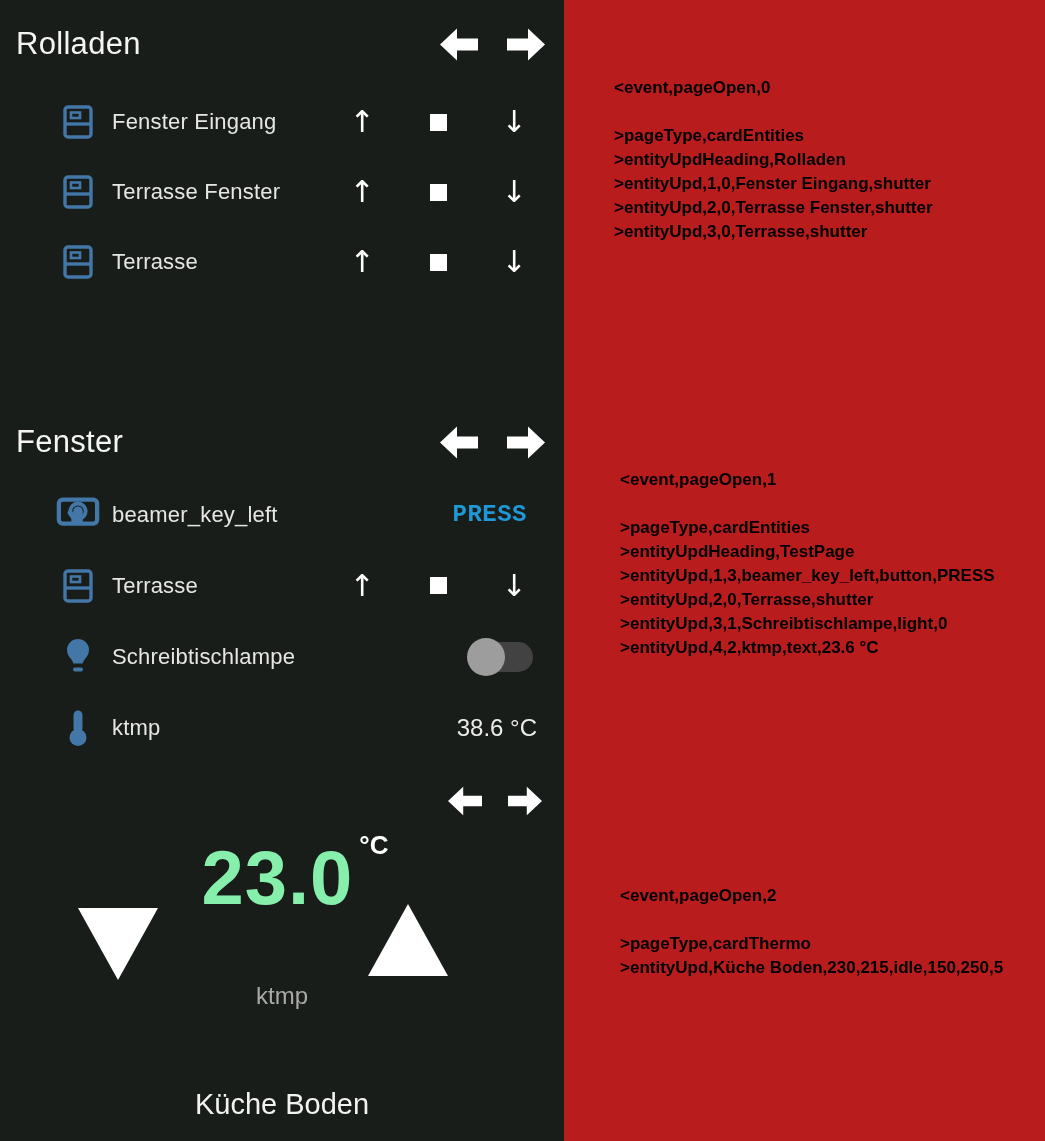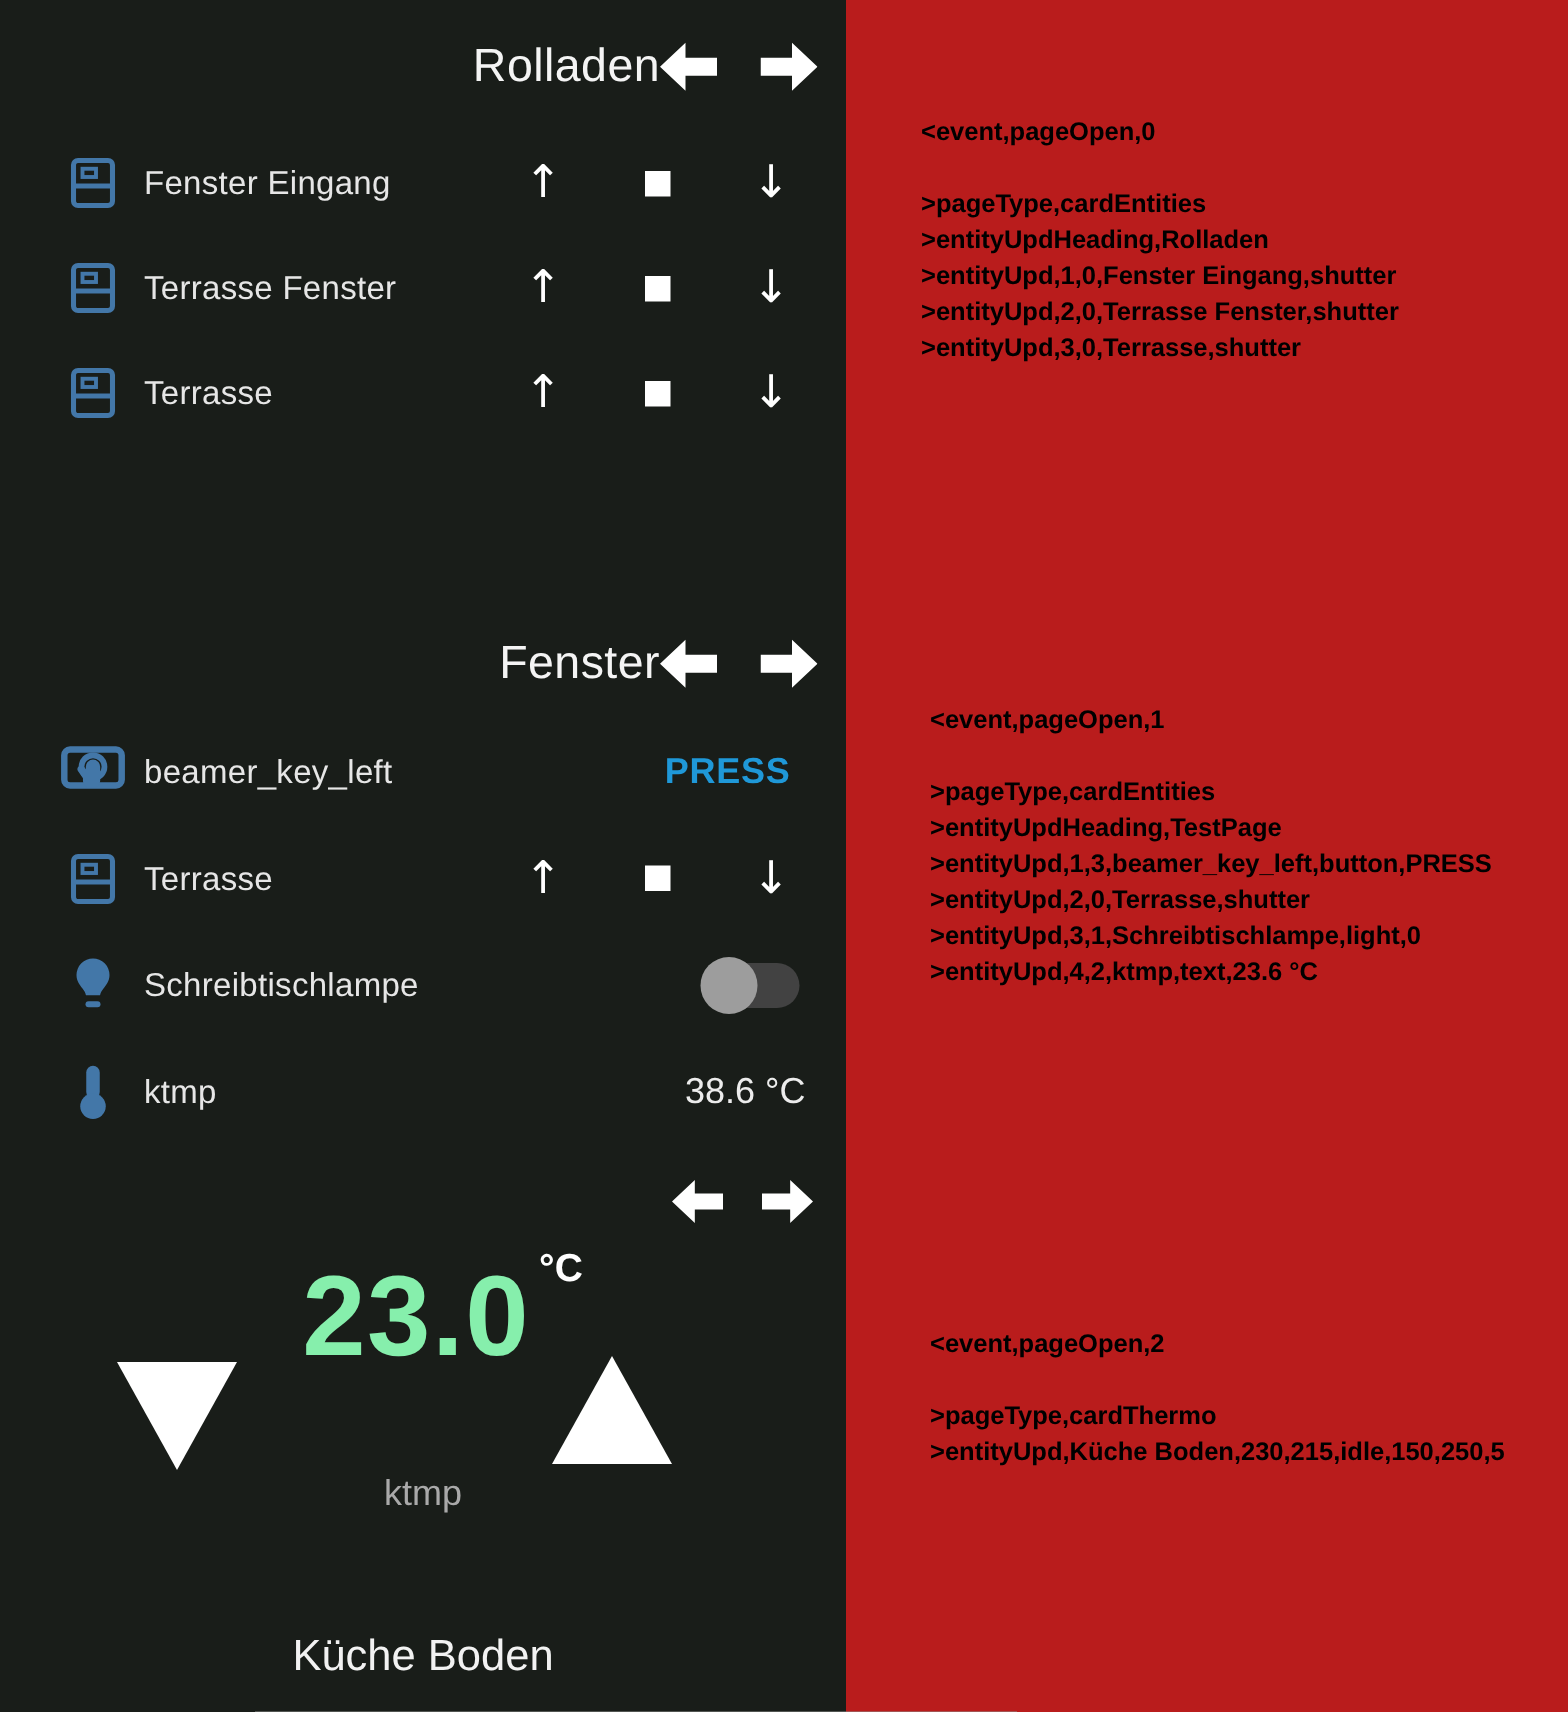--- a/index.html
+++ b/index.html
@@ -11,51 +11,51 @@
   .device-panel{
     position:absolute;left:0;top:0;width:564px;height:1141px;
     background:#191d19;color:#f0f0f0;
   }
   .card{position:absolute;left:0;width:564px;}
   #card-rolladen{top:0;height:410px;}
   #card-testpage{top:410px;height:360px;}
   #card-thermo{top:770px;height:371px;}
 
   .card-header{
-    display:flex;justify-content:flex-end;align-items:center;
+    display:flex;justify-content:space-between;align-items:center;
     padding:26px 19px 0 16px;
   }
   #card-testpage .card-header{padding-top:14px;}
   .card-title{font-size:31px;font-weight:500;color:#f4f4f4;letter-spacing:.3px;}
   .nav-arrows{display:flex;gap:29px;align-items:center;}
   .nav-arrows svg{display:block;}
 
   .rows{display:block;}
   #card-rolladen .rows{margin-top:25px;}
   #card-testpage .rows{margin-top:19px;}
   .entity-row{
-    height:70px;display:flex;align-items:center;padding-left:40px;
+    height:70px;display:flex;align-items:center;padding-left:56px;
   }
   #card-testpage .entity-row{height:71px;}
   .icon-box{width:44px;display:flex;justify-content:center;align-items:center;flex:0 0 44px;}
   .entity-label{margin-left:12px;font-size:22px;color:#e6e6e6;letter-spacing:.2px;}
 
   .shutter-controls{
     margin-left:auto;margin-right:28px;width:196px;
     display:flex;justify-content:space-between;align-items:center;
   }
   .ctl{
     font-family:"DejaVu Sans", sans-serif;font-size:30px;color:#ffffff;
     width:44px;text-align:center;line-height:1;
   }
   .stop-sq{width:17px;height:17px;background:#ffffff;margin:0 13px;}
 
   .press-label{
     margin-left:auto;margin-right:37px;font-size:24px;font-weight:600;
-    color:#1f98d8;letter-spacing:.5px;
+    color:#1f98d8;letter-spacing:.5px;font-family:Liberation Mono, monospace;
   }
   .text-value{
     margin-left:auto;margin-right:27px;font-size:24px;color:#ececec;
   }
   
   .toggle{
     margin-left:auto;margin-right:31px;position:relative;width:64px;height:30px;
   }
   .toggle-track{position:absolute;left:0;top:0;width:64px;height:30px;border-radius:15px;background:#424242;}
   .toggle-knob{position:absolute;left:-2px;top:-4px;width:38px;height:38px;border-radius:50%;background:#9d9d9d;}

